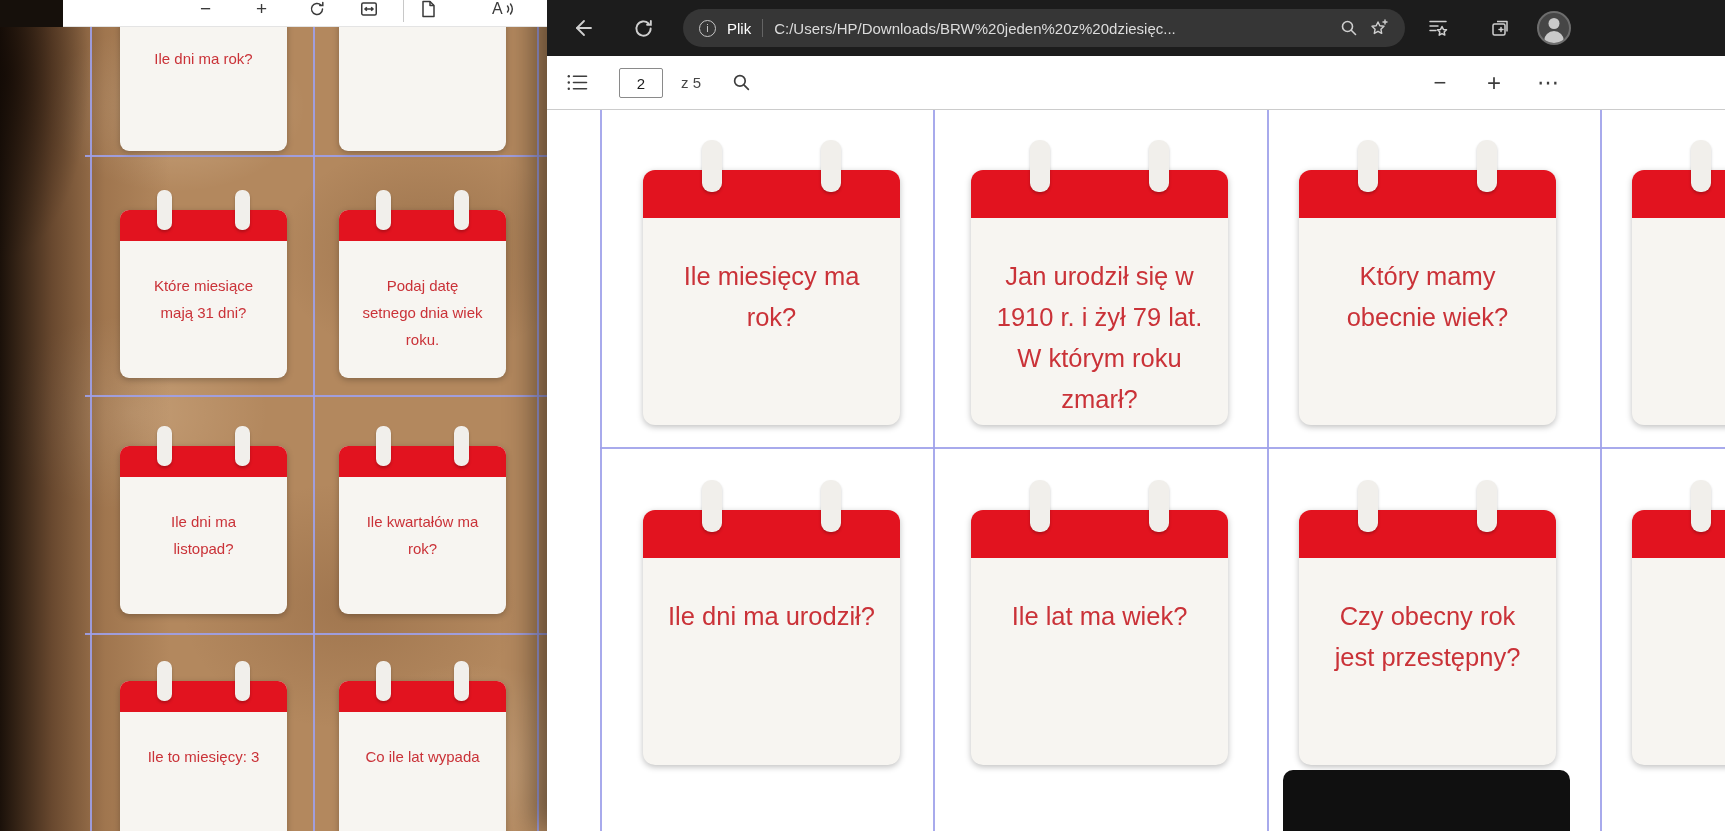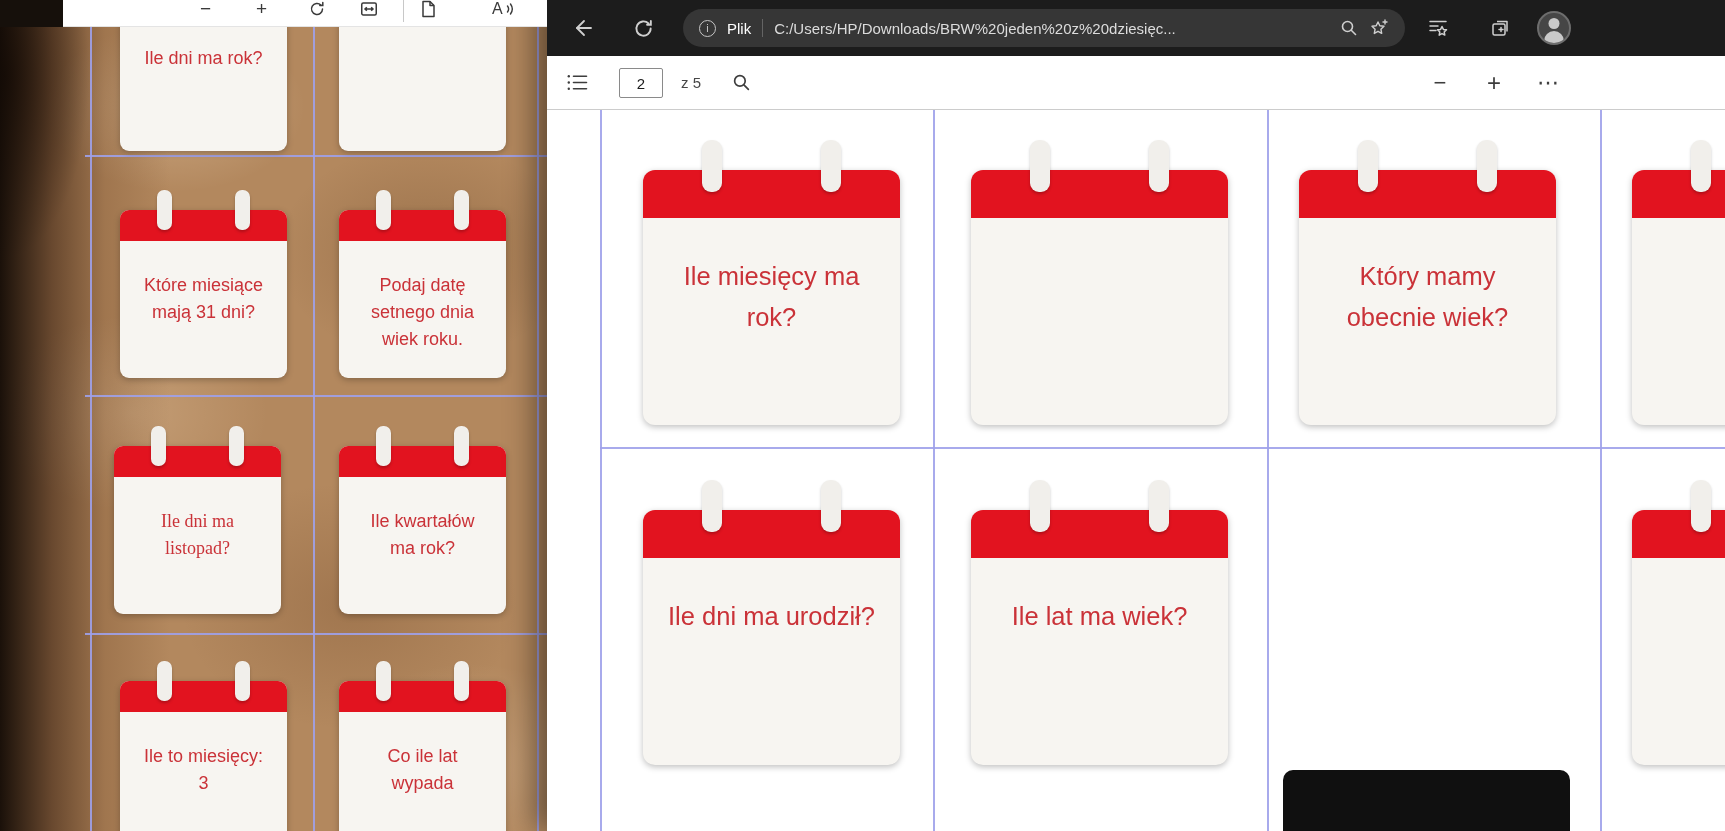--- a/index.html
+++ b/index.html
@@ -43,21 +43,21 @@
                 box-shadow:0 2px 3px rgba(0,0,0,.22); }
   .cal .ctxt  { position:absolute; left:50%; transform:translateX(-50%);
                 text-align:center; color:var(--card-text,#ca3238); }
 
   .cal.small { width:167px; height:168px; }
   .cal.small .cbody { border-radius:9px; }
   .cal.small .chead { height:31px; border-radius:9px 9px 0 0; }
   .cal.small .ctab  { width:15px; height:40px; top:-20px; border-radius:7px; }
   .cal.small .ctab.t1 { left:37px; }
   .cal.small .ctab.t2 { left:115px; }
-  .cal.small .ctxt  { top:62px; width:128px; font-size:18px; line-height:27px; }
+  .cal.small .ctxt  { top:62px; width:128px; font-size:15px; line-height:27px; }
 
   .cal.big { width:257px; height:255px; }
   .cal.big .chead { height:48px; }
   .cal.big .ctab  { width:20px; height:52px; top:-30px; border-radius:9px; }
   .cal.big .ctab.t1 { left:59px; }
   .cal.big .ctab.t2 { left:178px; }
   .cal.big .ctxt  { top:86px; width:210px; font-size:25.5px; line-height:41px; }
 
   
   .edge-window { position:absolute; left:547px; top:0; width:1178px; height:831px; overflow:hidden;
@@ -164,21 +164,21 @@
         <div class="ctxt">Które miesiące mają 31 dni?</div>
       </div>
       <div class="cal small" style="left:339px; top:183px;">
         <div class="cbody"></div>
         <div class="chead"></div>
         <div class="ctab t1"></div>
         <div class="ctab t2"></div>
         <div class="ctxt">Podaj datę setnego dnia wiek roku.</div>
       </div>
 
-      <div class="cal small" style="left:114px; top:419px;font-family:Liberation Serif, serif;">
+      <div class="cal small" style="left:120px; top:419px;">
         <div class="cbody"></div>
         <div class="chead"></div>
         <div class="ctab t1"></div>
         <div class="ctab t2"></div>
         <div class="ctxt">Ile dni ma listopad?</div>
       </div>
       <div class="cal small" style="left:339px; top:419px;padding-left:36px;">
         <div class="cbody"></div>
         <div class="chead"></div>
         <div class="ctab t1"></div>
@@ -289,20 +289,21 @@
         <div class="chead"></div>
         <div class="ctab t1"></div>
         <div class="ctab t2"></div>
         <div class="ctxt">Ile miesięcy ma rok?</div>
       </div>
       <div class="cal big" style="left:424px; top:60px;">
         <div class="cbody"></div>
         <div class="chead"></div>
         <div class="ctab t1"></div>
         <div class="ctab t2"></div>
+        <div class="ctxt">Jan urodził się w 1910 r. i żył 79 lat. W którym roku zmarł?</div>
       </div>
       <div class="cal big" style="left:752px; top:60px;">
         <div class="cbody"></div>
         <div class="chead"></div>
         <div class="ctab t1"></div>
         <div class="ctab t2"></div>
         <div class="ctxt">Który mamy obecnie wiek?</div>
       </div>
       <div class="cal big" style="left:1085px; top:60px;">
         <div class="cbody"></div>
@@ -317,20 +318,27 @@
         <div class="ctab t1"></div>
         <div class="ctab t2"></div>
         <div class="ctxt">Ile dni ma urodził?</div>
       </div>
       <div class="cal big" style="left:424px; top:400px;">
         <div class="cbody"></div>
         <div class="chead"></div>
         <div class="ctab t1"></div>
         <div class="ctab t2"></div>
         <div class="ctxt">Ile lat ma wiek?</div>
+      </div>
+      <div class="cal big" style="left:752px; top:400px;">
+        <div class="cbody"></div>
+        <div class="chead"></div>
+        <div class="ctab t1"></div>
+        <div class="ctab t2"></div>
+        <div class="ctxt">Czy obecny rok jest przestępny?</div>
       </div>
       <div class="cal big" style="left:1085px; top:400px;">
         <div class="cbody"></div>
         <div class="chead"></div>
         <div class="ctab t1"></div>
 
       </div>
 
       <div class="black-card"></div>
     </div>

